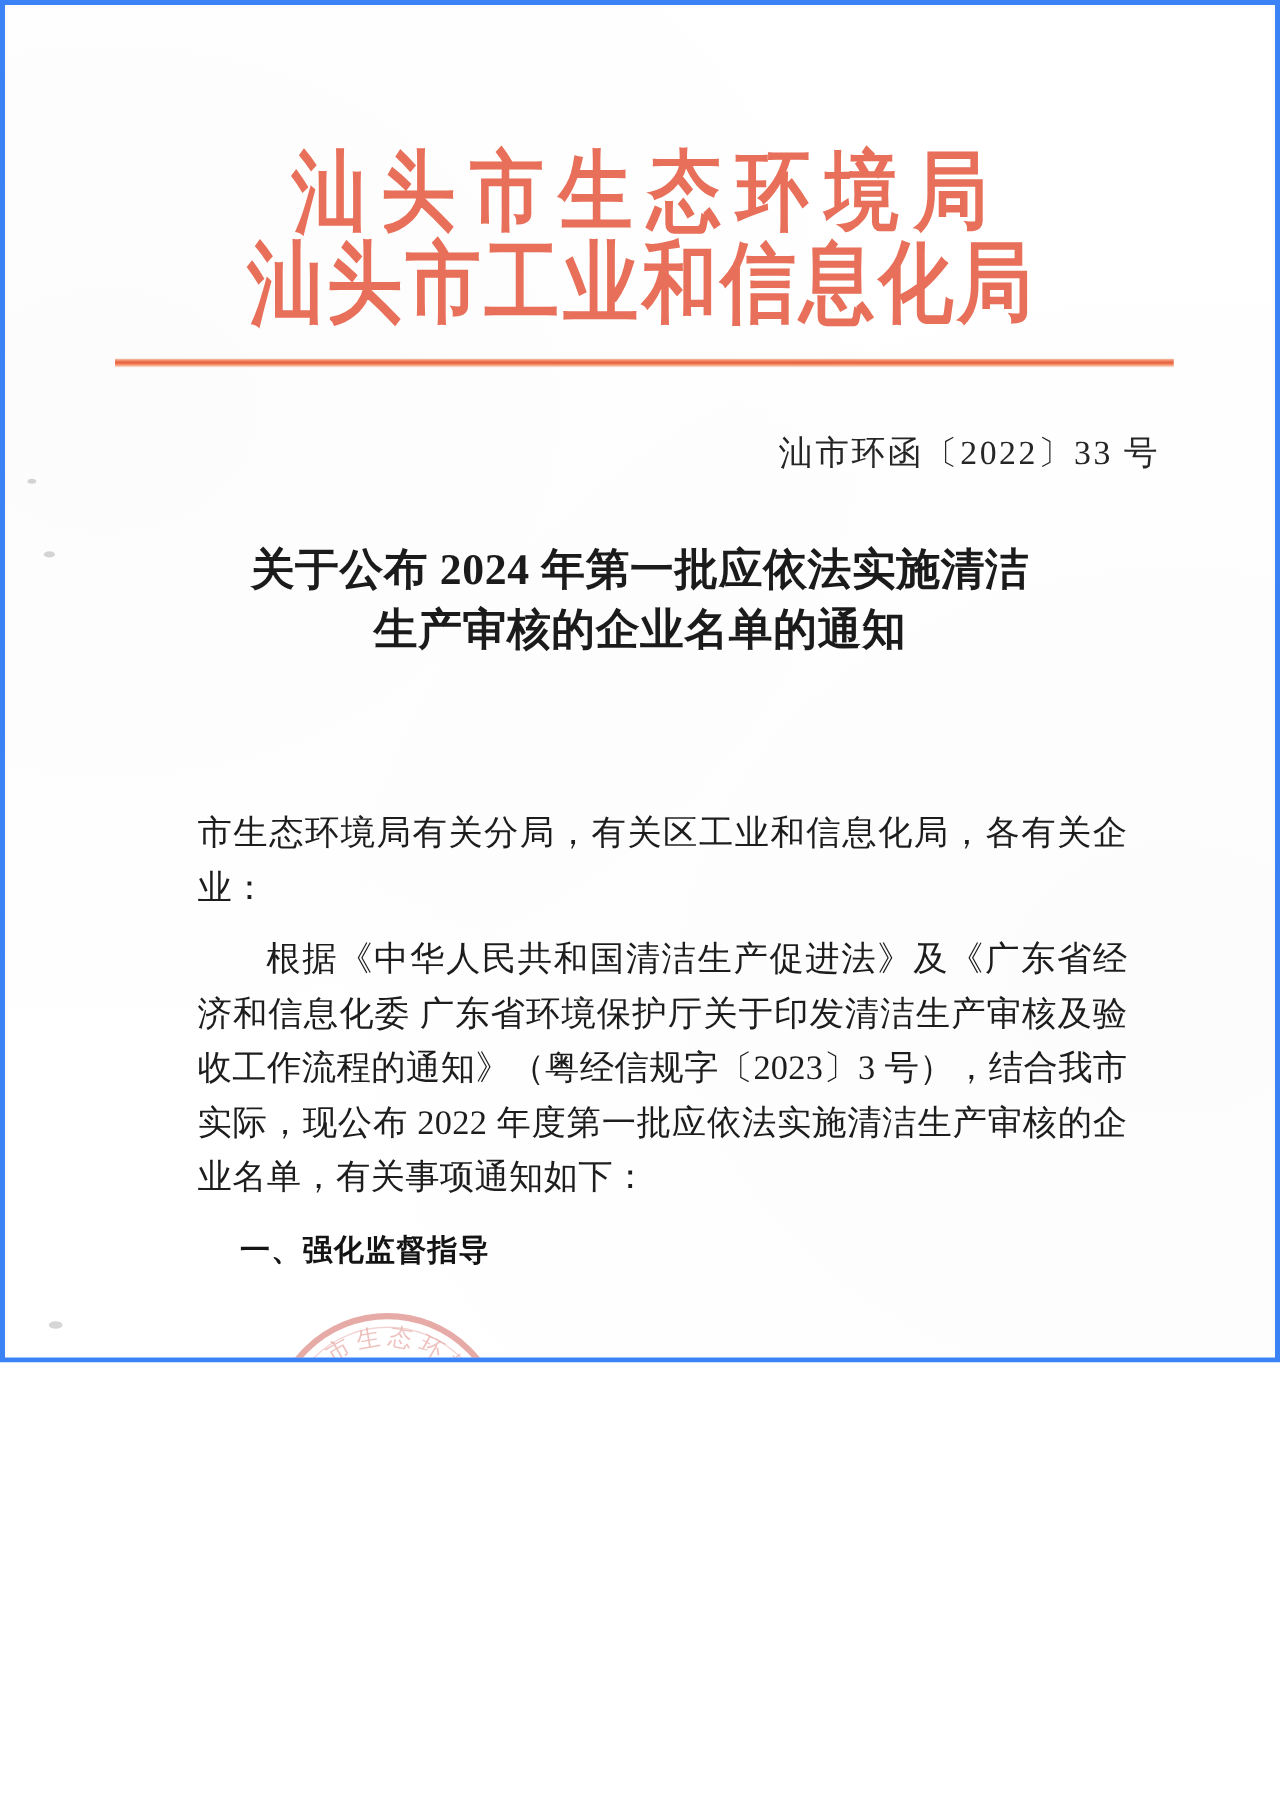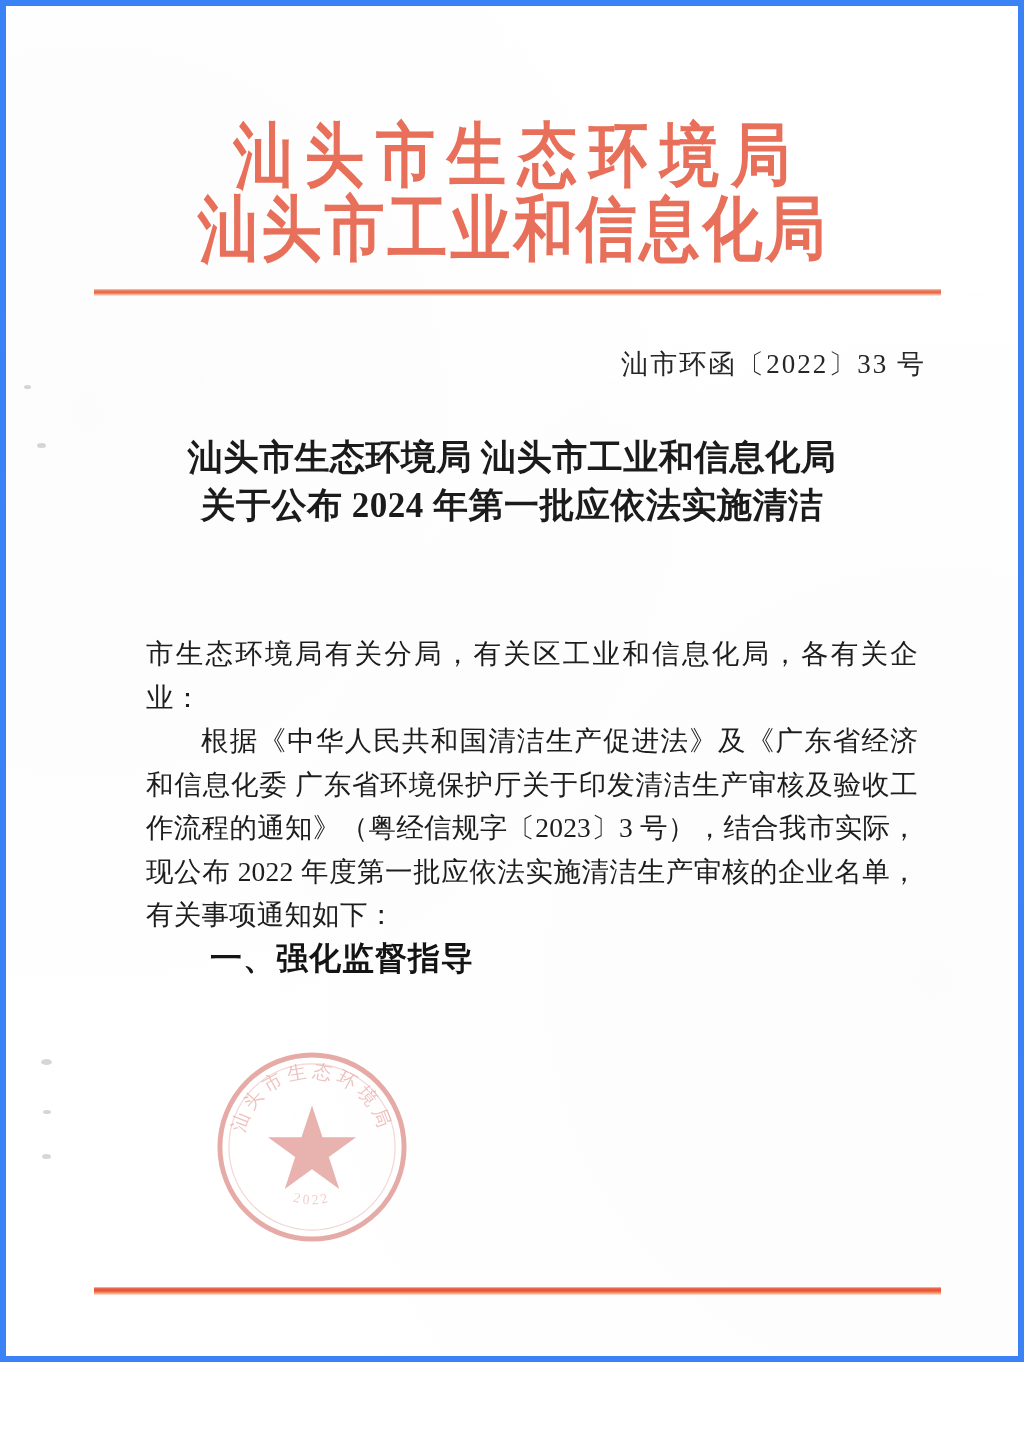--- a/index.html
+++ b/index.html
@@ -6,25 +6,25 @@
     margin: 0;
     padding: 0;
     background: #ffffff;
   }
   body {
     font-family: "Liberation Serif", "DejaVu Serif", serif;
   }
   #page {
     position: relative;
     width: 1024px;
-    height: 1362px;
+    height: 1090px;
     background: #ffffff;
     overflow: hidden;
     box-sizing: border-box;
-    border: 6px solid #3b82f6;
+    border: 4px solid #3b82f6;
   }
 
   
   .paper-tint {
     position: absolute;
     inset: 0;
     background:
       radial-gradient(ellipse at 8% 30%, rgba(0,0,0,0.012) 0%, rgba(0,0,0,0) 55%),
       radial-gradient(ellipse at 92% 72%, rgba(0,0,0,0.010) 0%, rgba(0,0,0,0) 60%);
     pointer-events: none;
@@ -131,27 +131,27 @@
     top: 626px;
   }
   .para {
     font-family: "Liberation Serif", "DejaVu Serif", serif;
     font-size: 27.5px;
     line-height: 43.5px;
     color: #1d1d1d;
     text-align: justify;
     text-justify: inter-character;
     letter-spacing: 0.2px;
-    margin: 0;
+    margin: 14px;
   }
   .para.indent { text-indent: 2em; }
   .section-head {
-    font-family: Liberation Mono, monospace;
+    font-family: Liberation Serif, serif;
     font-weight: 700;
-    font-size: 32px;
+    font-size: 24px;
     line-height: 48px;
     color: #141414;
     text-indent: 2em;
     letter-spacing: 1px;
     margin: 0;
   }
 
   
   .seal {
     position: absolute;
@@ -192,22 +192,22 @@
   <div class="masthead">
     <div class="masthead-line">汕头市生态环境局</div>
     <div class="masthead-line tight">汕头市工业和信息化局</div>
   </div>
 
   <div class="rule-red" id="rule-top"></div>
 
   <div class="doc-number">汕市环函〔2022〕33 号</div>
 
   <div class="doc-title">
-    <div class="tline">汕头市生态环境局 汕头市工业和信息化局</div>
     <div class="tline">关于公布 2024 年第一批应依法实施清洁</div>
+    <div class="tline">生产审核的企业名单的通知</div>
   </div>
 
   <div class="body-block">
     <p class="para">市生态环境局有关分局，有关区工业和信息化局，各有关企业：</p>
     <p class="para indent">根据《中华人民共和国清洁生产促进法》及《广东省经济和信息化委 广东省环境保护厅关于印发清洁生产审核及验收工作流程的通知》（粤经信规字〔2023〕3 号），结合我市实际，现公布 2022 年度第一批应依法实施清洁生产审核的企业名单，有关事项通知如下：</p>
     <p class="section-head">一、强化监督指导</p>
   </div>
 
   <div class="seal">
     <svg viewBox="0 0 200 200" xmlns="http://www.w3.org/2000/svg">

